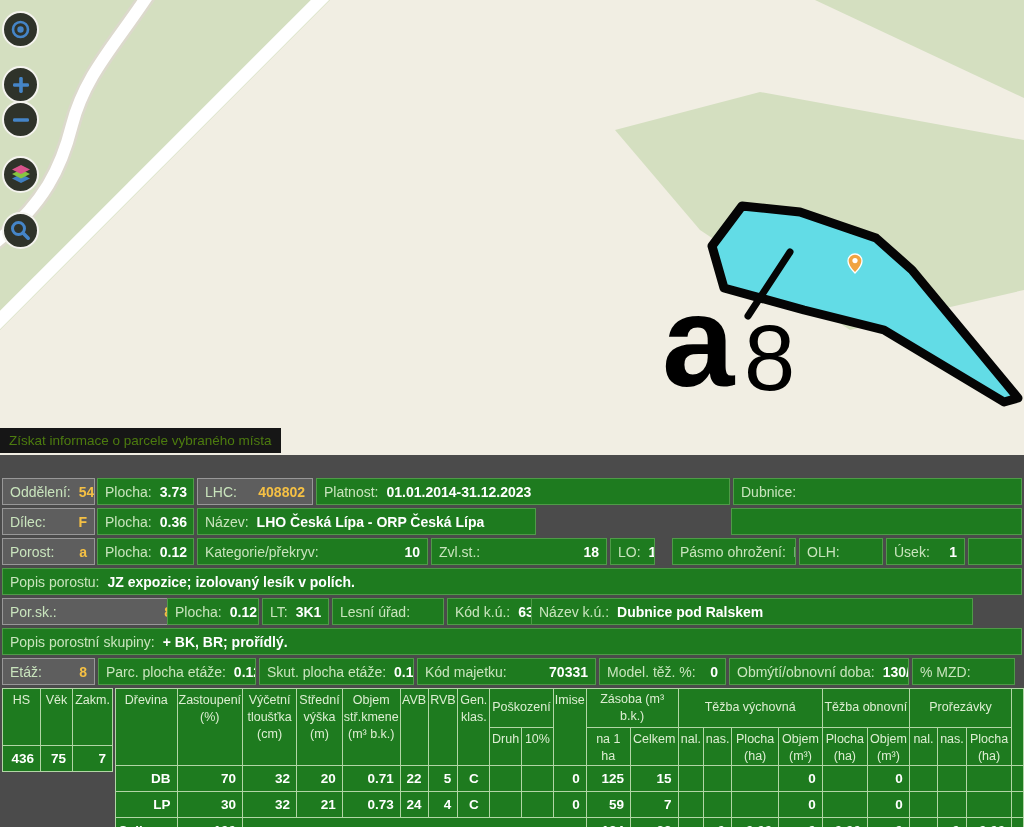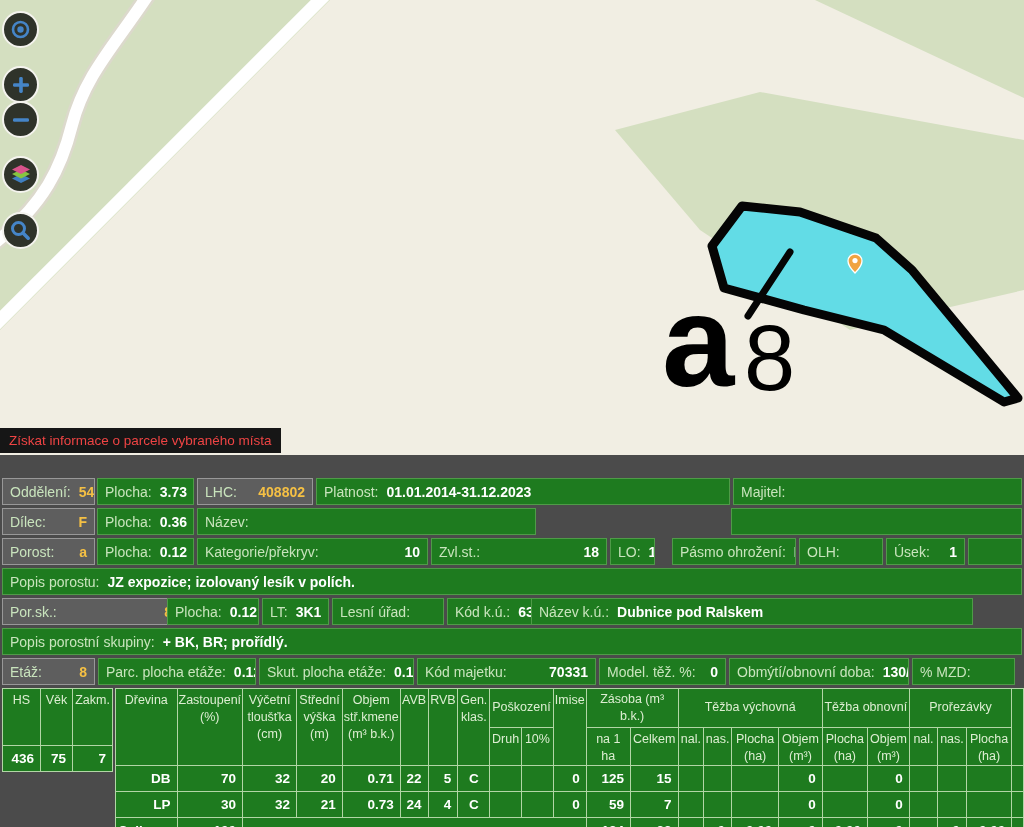--- a/index.html
+++ b/index.html
@@ -7,21 +7,21 @@
           font-family:"Liberation Sans",sans-serif;background:#4b4b4b;}
   
   .map{position:absolute;left:0;top:0;width:1024px;height:455px;background:#f1eee3;overflow:hidden;}
   .map svg.base{position:absolute;left:0;top:0;}
   .a8{position:absolute;left:0;top:0;color:#000;}
   .ga{position:absolute;left:662px;top:276px;font-size:130px;line-height:1;font-weight:700;}
   .g8{position:absolute;left:744px;top:312px;font-size:92px;line-height:1;font-weight:400;}
   .ctl{position:absolute;left:2px;width:37px;height:37px;border-radius:50%;
        background:#2f332a;border:2px solid #f4f3ee;box-sizing:border-box;
        display:flex;align-items:center;justify-content:center;cursor:pointer;}
-  .tooltip{position:absolute;left:0;top:428px;height:25px;background:#161616;color:#ef4444;
+  .tooltip{position:absolute;left:0;top:428px;height:25px;background:#161616;color:#4d7c0f;
            font-size:13.5px;display:flex;align-items:center;padding:0 9px;white-space:nowrap;}
   
   .panel{position:absolute;left:0;top:455px;width:1024px;height:372px;background:#4b4b4b;}
   .row{position:absolute;left:0;width:1024px;height:27px;}
   .cell{position:absolute;top:0;height:27px;box-sizing:border-box;display:flex;align-items:center;
         padding:0 7px;font-size:14px;white-space:nowrap;overflow:hidden;text-align:right;}
   .cell.green{background:#1e7b1f;border:1px solid #4f9b48;}
   .cell.gray{background:#5e5e5e;border:1px solid #989898;}
   .cell.spread{justify-content:space-between;}
   .lbl{color:#c9e4bd;margin-right:8px;}
@@ -114,36 +114,37 @@
       </div>
       <div class="cell gray spread" style="left:197px;width:116px">
         <span class="lbl">LHC:</span>
           <span class="val">408802</span>
       </div>
       <div class="cell green" style="left:316px;width:414px">
         <span class="lbl">Platnost:</span>
           <span class="val">01.01.2014-31.12.2023</span>
       </div>
       <div class="cell green" style="left:733px;width:289px">
-        <span class="lbl">Majitel:</span>
+        <span class="lbl">Dubnice:</span>
           <span class="val"></span>
       </div>
     </div>
 
     <div class="row" style="top:53px">
       <div class="cell gray spread" style="left:2px;width:93px">
         <span class="lbl">Dílec:</span>
           <span class="val">F</span>
       </div>
       <div class="cell green spread" style="left:97px;width:97px">
         <span class="lbl">Plocha:</span>
           <span class="val">0.36</span>
       </div>
       <div class="cell green" style="left:197px;width:339px">
         <span class="lbl">Název:</span>
+          <span class="val">LHO Česká Lípa - ORP Česká Lípa</span>
       </div>
       <div class="cell green" style="left:731px;width:291px"></div>
     </div>
 
     <div class="row" style="top:83px">
       <div class="cell gray spread" style="left:2px;width:93px">
         <span class="lbl">Porost:</span>
           <span class="val">a</span>
       </div>
       <div class="cell green spread" style="left:97px;width:97px">

